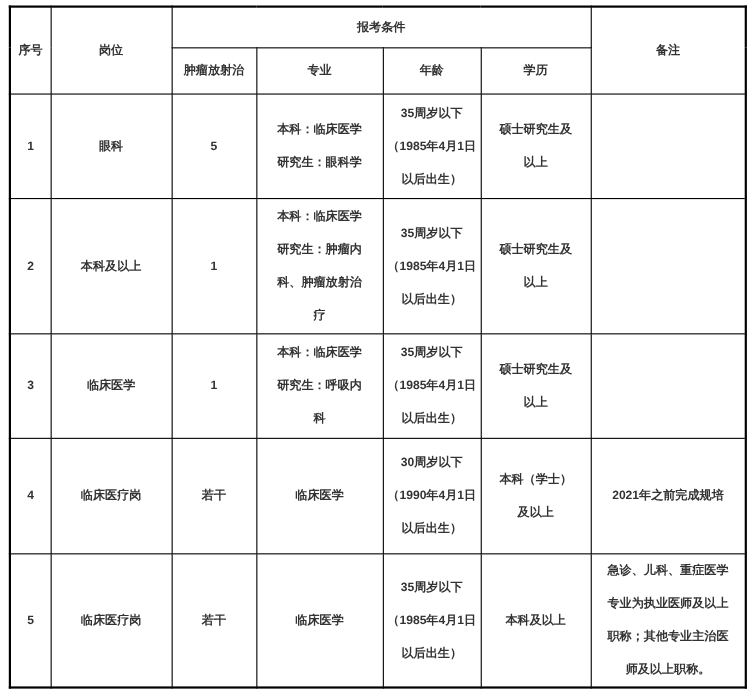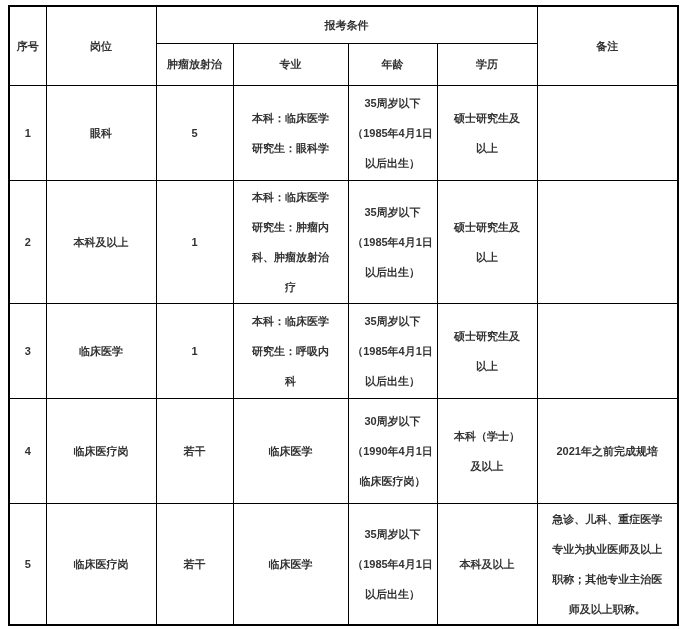--- a/index.html
+++ b/index.html
@@ -115,21 +115,21 @@
 以上</td>
         <td></td>
       </tr>
       <tr class="body-row-4">
         <td>4</td>
         <td>临床医疗岗</td>
         <td>若干</td>
         <td>临床医学</td>
         <td class="cell-age">30周岁以下
 （1990年4月1日
-临床医疗岗）</td>
+以后出生）</td>
         <td>本科（学士）
 及以上</td>
         <td>2021年之前完成规培</td>
       </tr>
       <tr class="body-row-5">
         <td>5</td>
         <td>临床医疗岗</td>
         <td>若干</td>
         <td>临床医学</td>
         <td class="cell-age">35周岁以下

